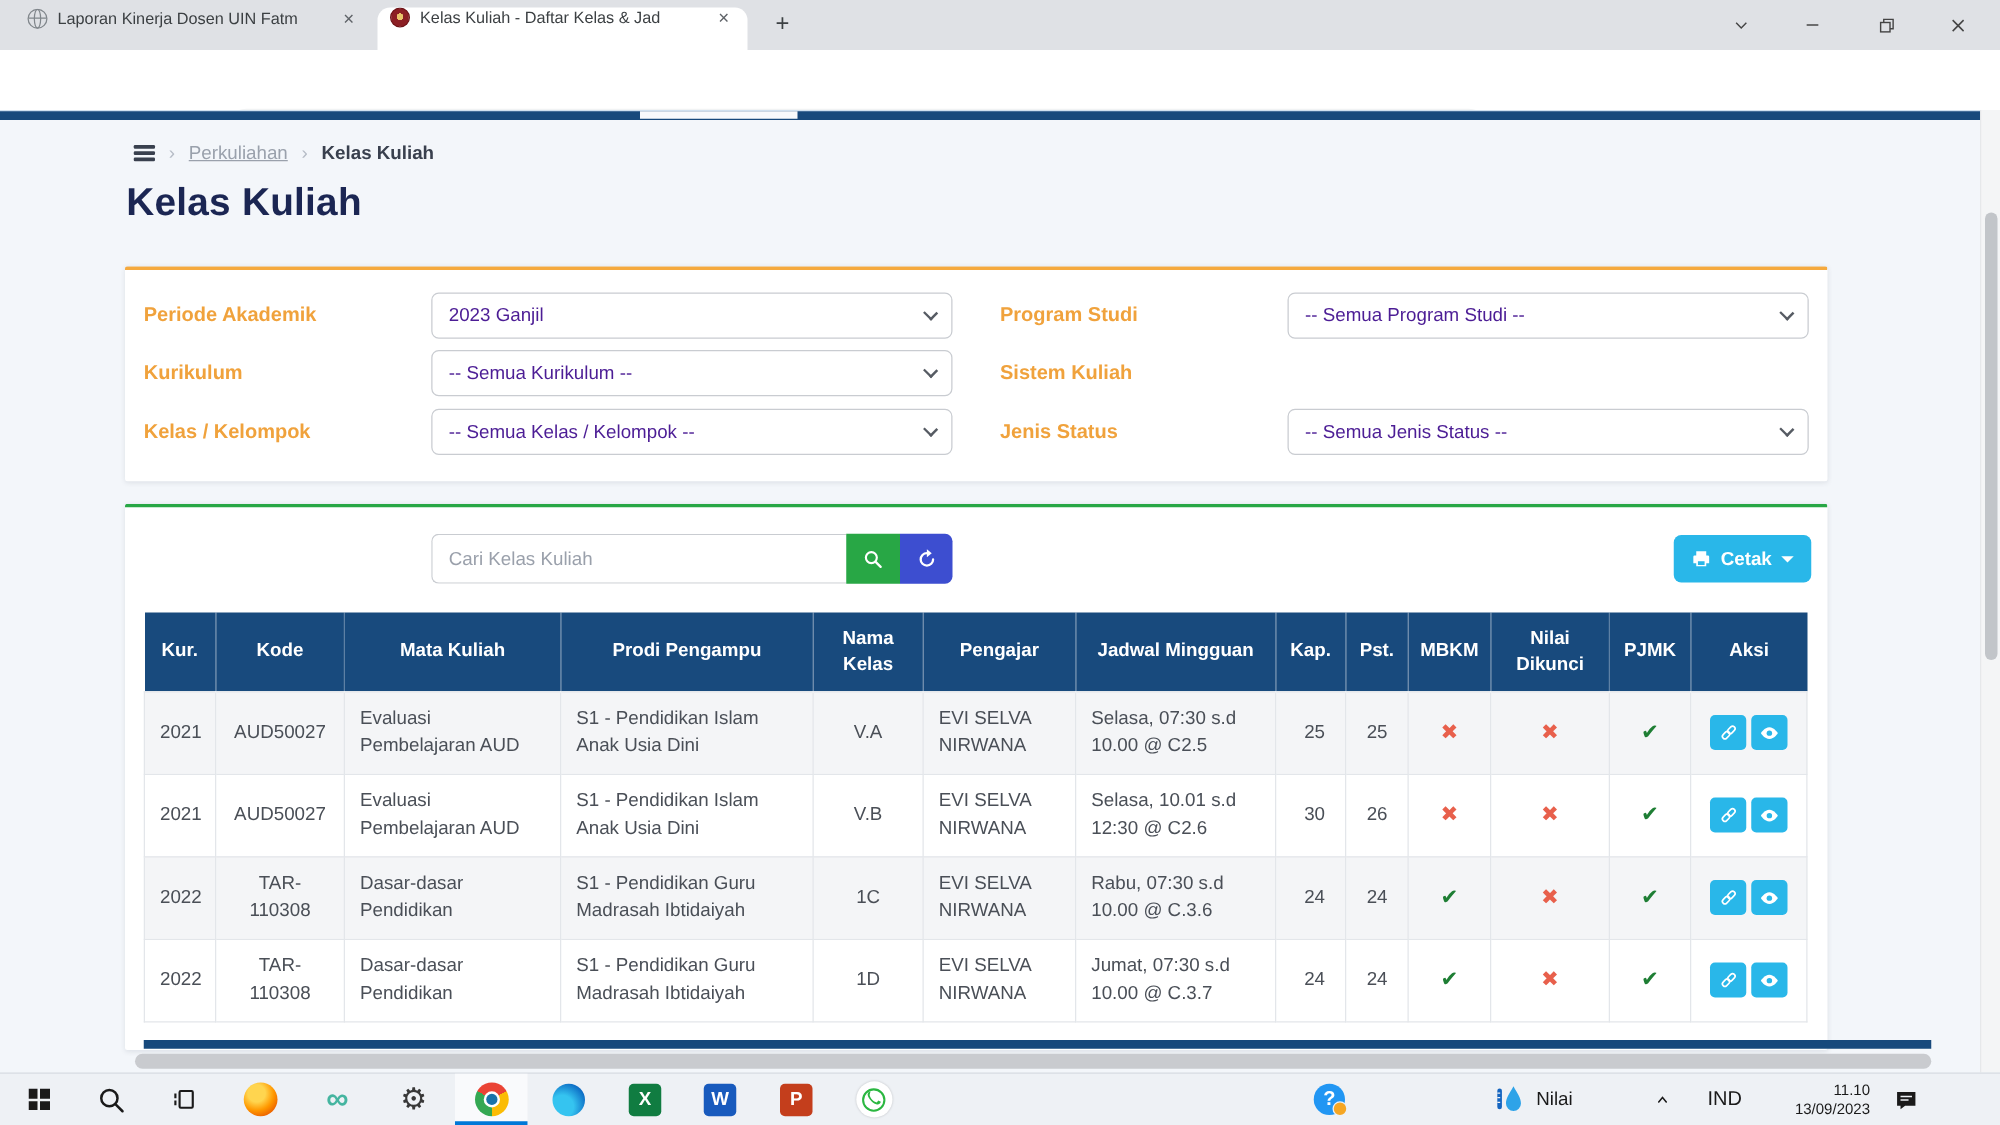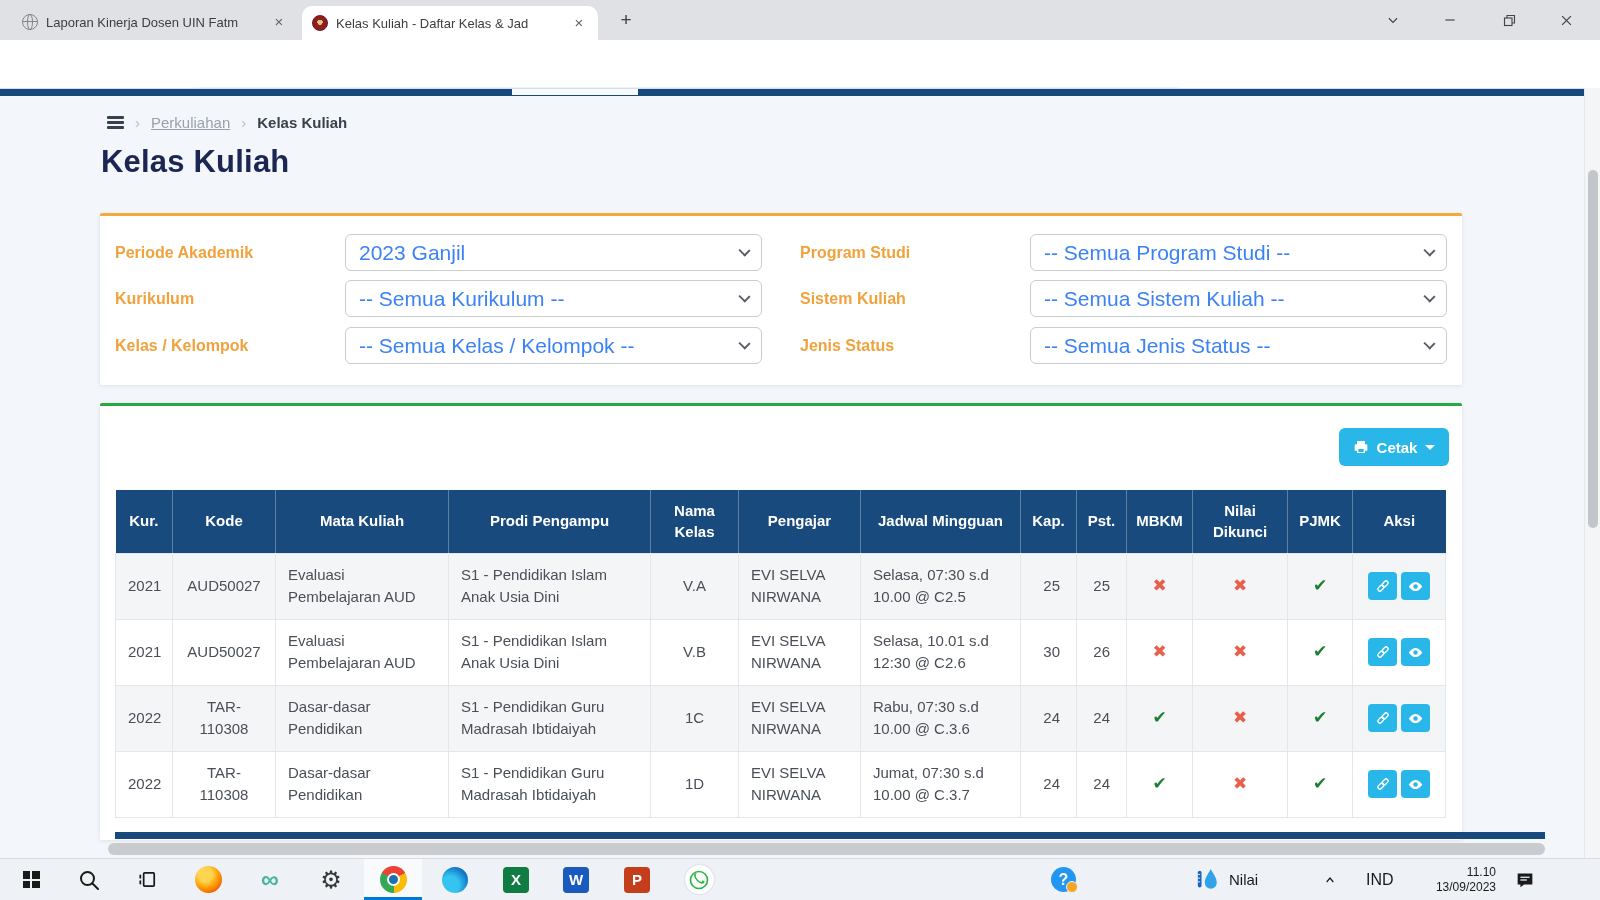--- a/index.html
+++ b/index.html
@@ -1,21 +1,21 @@
 <!DOCTYPE html>
 <html><head>
 <meta charset="utf-8">
 <style>
   * { margin:0; padding:0; box-sizing:border-box; }
   html,body { width:1600px; height:900px; overflow:hidden; font-family:"Liberation Sans","DejaVu Sans",sans-serif; }
   #screen { position:absolute; top:0; left:0; width:1600px; height:900px; background:#f3f6fa; }
 
   
   #tabstrip { position:absolute; top:0; left:0; width:1600px; height:40px; background:#dfe1e5; }
-  .tab { position:absolute; display:flex; align-items:center; gap:8px; padding:0 10px; overflow:hidden; }
+  .tab { position:absolute; display:flex; gap:8px; padding:0 10px; overflow:hidden; }
   .tab-inactive { left:12px; top:7px; width:286px; height:30px; border-radius:8px; }
   .tab-active { left:302px; top:6px; width:296px; height:34px; background:#ffffff; border-radius:10px 10px 0 0; }
   .tab-title { flex:1; font-size:13px; color:#3c4043; white-space:nowrap; overflow:hidden; }
   .tab-close { font-size:15px; color:#5f6368; width:18px; height:18px; line-height:17px; text-align:center; border-radius:50%; flex:none; }
   .favicon { width:16px; height:16px; flex:none; }
   .fav-globe { border:1.6px solid #80868b; border-radius:50%; position:relative; }
   .fav-globe::before { content:""; position:absolute; left:0; right:0; top:45%; border-top:1.3px solid #80868b; }
   .fav-globe::after { content:""; position:absolute; left:28%; right:28%; top:-1px; bottom:-1px; border:1.3px solid #80868b; border-radius:50%; }
   .fav-uin { border-radius:50%; background:radial-gradient(circle at 50% 45%, #e9c46a 0 25%, #8c1f24 26% 100%); border:1px solid #6e1216; }
   .newtab-btn { position:absolute; left:614px; top:9px; width:24px; height:24px; border-radius:50%; color:#3c4043; font-size:19px; line-height:22px; text-align:center; }
@@ -44,21 +44,21 @@
 
   #title-row { position:absolute; left:101px; top:56px; display:flex; align-items:baseline; gap:15px; }
   #page-title { font-size:31px; font-weight:bold; color:#1b2653; letter-spacing:0.2px; }
   #page-subtitle { font-size:19px; color:#9ba1ad; }
 
   .card { position:absolute; left:100px; width:1362px; background:#fff; box-shadow:0 1px 4px rgba(40,50,70,0.10); border-radius:2px; }
   #filter-card { top:125px; height:172px; border-top:3px solid #f5a93d; }
   #table-card { top:315px; height:437px; border-top:3px solid #28a745; }
 
   .f-label { position:absolute; width:225px; height:37px; line-height:37px; font-size:16px; font-weight:bold; color:#f0a23c; }
-  .sel { position:absolute; height:37px; background:#fff; border:1px solid #c9ccd1; border-radius:6px; display:flex; align-items:center; padding:0 34px 0 13px; font-size:21px; color:#3b82f6; }
+  .sel { position:absolute; height:37px; background:#fff; border:1px solid #c9ccd1; border-radius:6px; display:flex; align-items:center; padding:0 34px 0 13px; font-size:15px; color:#4c1d95; }
   .sel .chev { position:absolute; right:12px; top:13px; width:9px; height:9px; border-right:2px solid #565b63; border-bottom:2px solid #565b63; transform:rotate(45deg) scale(1,0.9); transform-origin:center; margin-top:-2px; }
   .fl { left:15px; } .fs-l { left:245px; width:417px; }
   .fr { left:700px; } .fs-r { left:930px; width:417px; }
   .row1 { top:18px; } .row2 { top:64px; } .row3 { top:111px; }
 
   
   #scope-select { left:15px; top:21px; width:192px; height:40px; }
   #search-group { position:absolute; left:245px; top:21px; height:40px; display:flex; }
   #search-input { width:332px; height:40px; border:1px solid #c9ccd1; border-right:none; border-radius:6px 0 0 6px; padding:0 13px; font-size:15px; color:#4a4f57; font-family:inherit; }
   #search-input::placeholder { color:#9aa0ab; }
@@ -274,32 +274,43 @@
       <div class="sel fs-l row3">
           <span>-- Semua Kelas / Kelompok --</span>
           <span class="chev"></span>
         </div>
       <div class="f-label fr row1">Program Studi</div>
       <div class="sel fs-r row1">
           <span>-- Semua Program Studi --</span>
           <span class="chev"></span>
         </div>
       <div class="f-label fr row2">Sistem Kuliah</div>
-      <div class="sel fs-r row2">
-          <span>-- Semua Sistem Kuliah --</span>
-          <span class="chev"></span>
-        </div>
       <div class="f-label fr row3">Jenis Status</div>
       <div class="sel fs-r row3">
           <span>-- Semua Jenis Status --</span>
           <span class="chev"></span>
         </div>
     </div>
 
     <div id="table-card" class="card">
+      <div id="search-group">
+        <input id="search-input" type="text" placeholder="Cari Kelas Kuliah" style="">
+        <button id="search-btn">
+          <svg width="17" height="17" viewBox="0 0 24 24">
+              <circle cx="10" cy="10" r="6.2" fill="none" stroke="#fff" stroke-width="2.4"></circle>
+              <line x1="14.8" y1="14.8" x2="20.5" y2="20.5" stroke="#fff" stroke-width="2.6" stroke-linecap="round"></line>
+            </svg>
+        </button>
+        <button id="refresh-btn">
+          <svg width="17" height="17" viewBox="0 0 24 24">
+              <path d="M12 5a7 7 0 1 0 7 7" fill="none" stroke="#fff" stroke-width="2.6" stroke-linecap="round"></path>
+              <polygon points="12,0.5 12,9.5 17.5,5" fill="#fff"></polygon>
+            </svg>
+        </button>
+      </div>
       <button id="print-btn">
         <svg width="16" height="16" viewBox="0 0 24 24">
             <path d="M6 8V3h12v5h2a1.5 1.5 0 0 1 1.5 1.5v8H18V21H6v-3.5H2.5v-8A1.5 1.5 0 0 1 4 8z" fill="#fff"></path>
             <rect x="8" y="15" width="8" height="4.5" fill="#29b7e9"></rect>
           </svg>
         <span>Cetak</span>
         <span class="caret-down"></span>
       </button>
 
       <table id="class-table">

